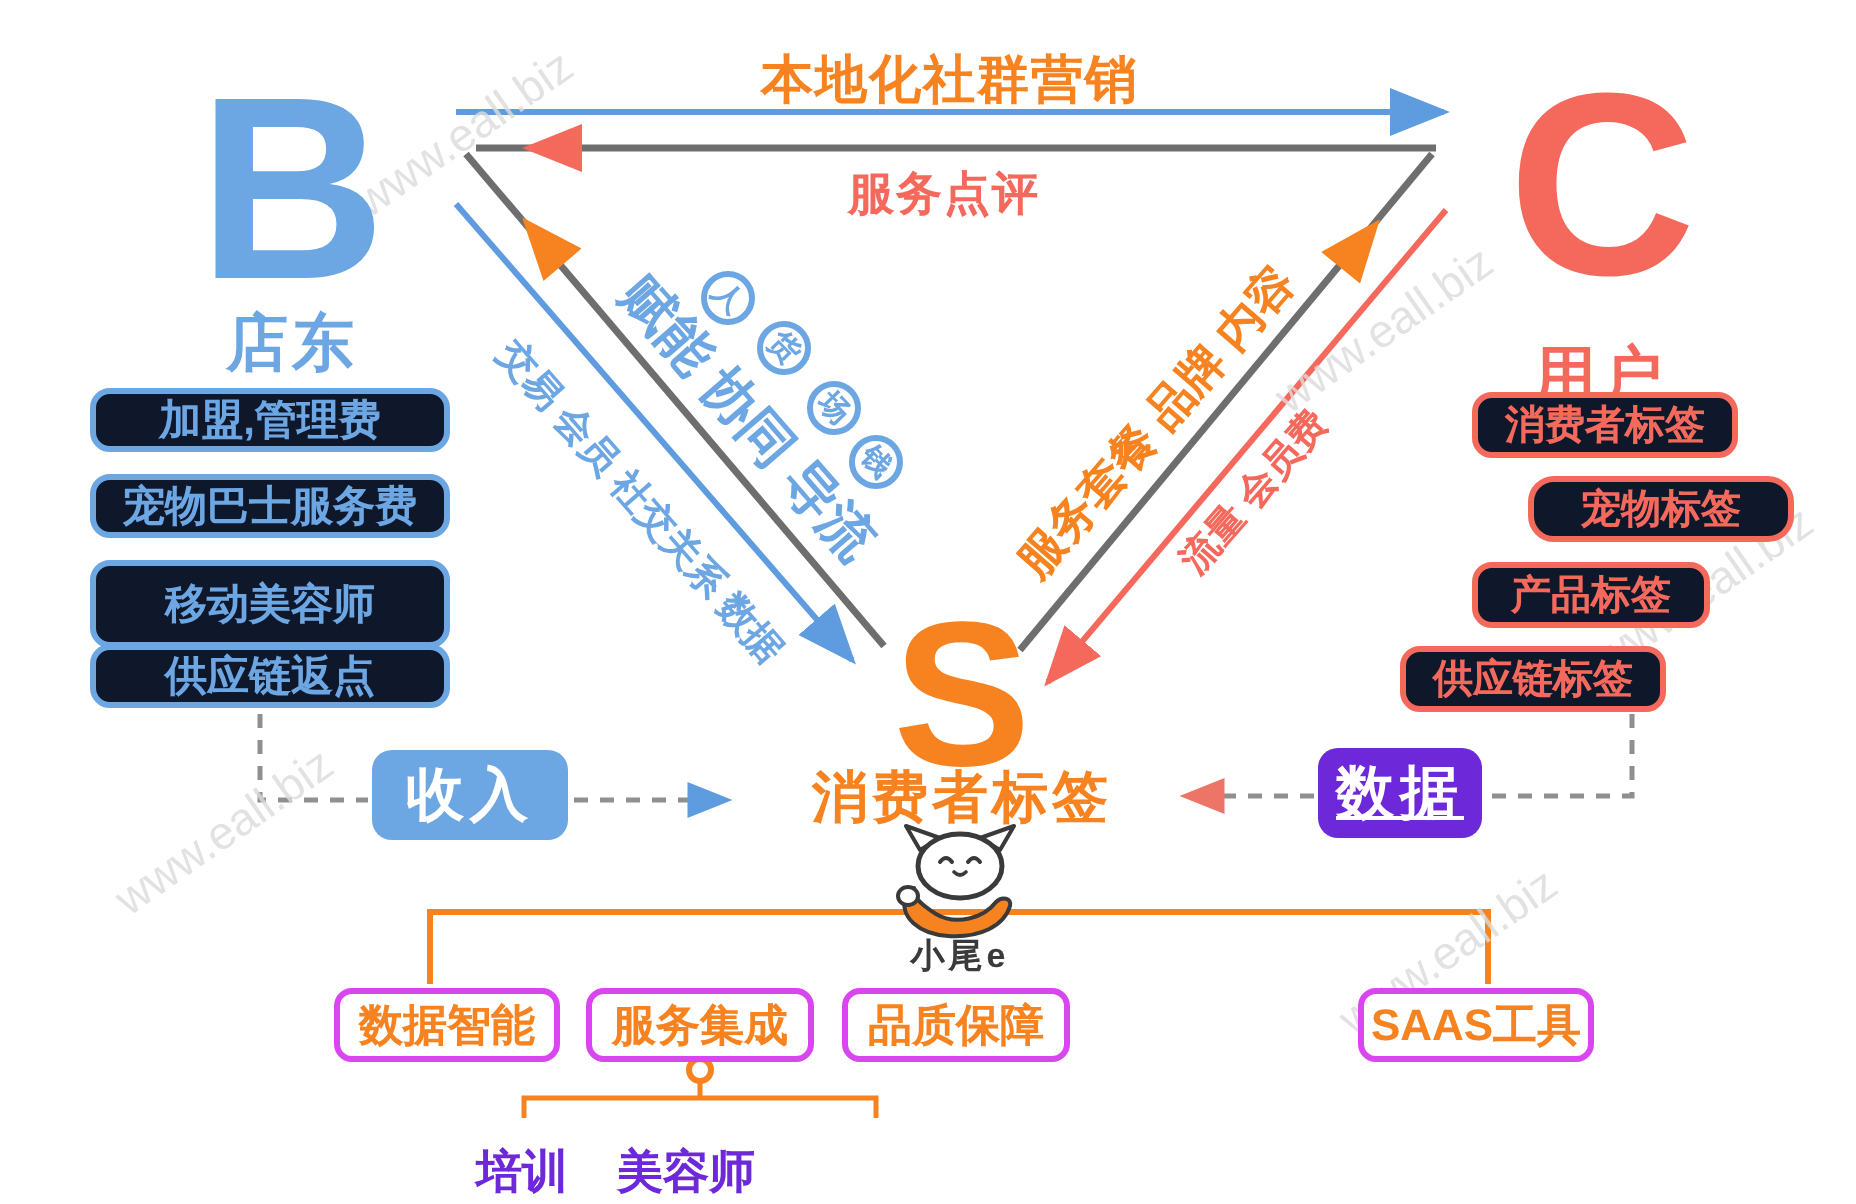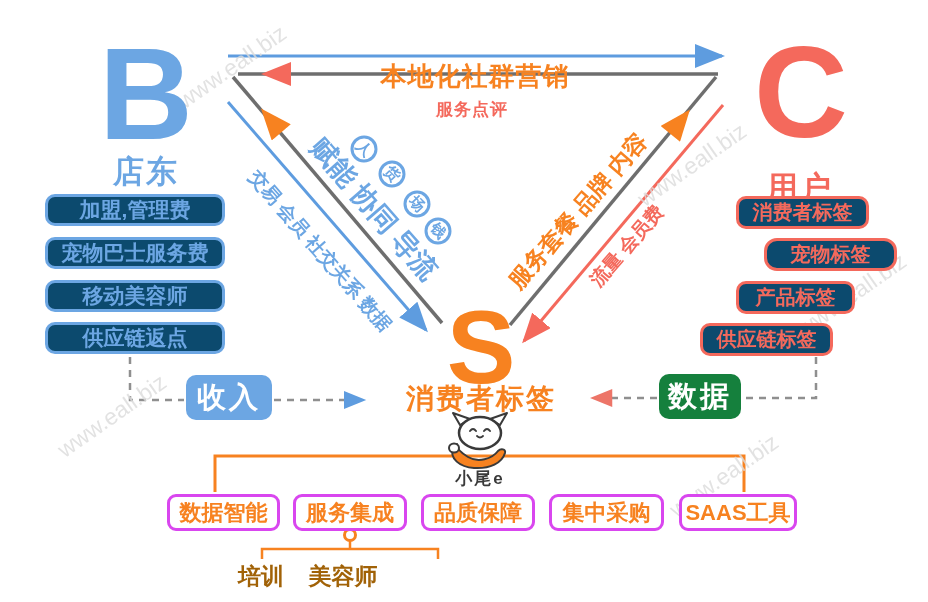--- a/index.html
+++ b/index.html
@@ -13,40 +13,40 @@
   
   .wm{color:#dcdcdc;opacity:.8;font-size:23px;transform:translate(-50%,-50%) rotate(-35deg);white-space:nowrap;}
   
   .big-letter{font-weight:bold;line-height:1;}
   .b-blue{color:#6CA6E3;}
   .c-coral{color:#F4695C;}
   .s-orange{color:#F78220;}
   .node-label{font-weight:bold;font-size:31px;letter-spacing:2px;}
   
   .side-box{display:flex;align-items:center;justify-content:center;
-    border-radius:10px;font-weight:bold;background:#0c4a6e;box-sizing:border-box;}
+    border-radius:10px;font-weight:bold;background:#0f172a;box-sizing:border-box;}
   .blue-box{border:3.5px solid #6CA6E3;color:#6CA6E3;font-size:21px;}
   .coral-box{border:3px solid #F4695C;color:#F4695C;font-size:20px;}
   .orange-box{border:3px solid #d946ef;color:#F78220;font-size:22px;
     display:flex;align-items:center;justify-content:center;border-radius:9px;
     font-weight:bold;background:#fff;box-sizing:border-box;}
   
   .edge-label{font-weight:bold;white-space:nowrap;}
   .rot-l{transform:translate(-50%,-50%) rotate(49deg);}
   .rot-r{transform:translate(-50%,-50%) rotate(-49deg);}
   
   .circ{width:27px;height:27px;border:3px solid #6CA6E3;border-radius:50%;
     color:#6CA6E3;font-weight:bold;font-size:15px;display:flex;align-items:center;justify-content:center;
     background:#fff;transform:translate(-50%,-50%) rotate(46deg);box-sizing:border-box;}
   
   .badge{display:flex;align-items:center;justify-content:center;border-radius:10px;
     color:#fff;font-weight:bold;font-size:29px;letter-spacing:3px;}
   .badge-blue{background:#6CA6E3;}
-  .badge-coral{background:#15803d;}
-  .gray-label{color:#a16207;font-weight:bold;font-size:23px;}
+  .badge-coral{background:#6d28d9;text-decoration:underline;}
+  .gray-label{color:#6d28d9;font-weight:bold;font-size:23px;margin-top:10px;}
   .logo-text{color:#3a3a3a;font-weight:bold;font-size:17px;letter-spacing:2px;}
 </style>
 </head>
 <body>
 
 <div class="canvas">
 
   <svg class="layer" width="928" height="602" viewBox="0 0 928 602">
     <defs>
       <marker id="mBlue" markerUnits="userSpaceOnUse" markerWidth="30" markerHeight="24" viewBox="0 0 10 8" refX="9" refY="4" orient="auto">
@@ -97,63 +97,62 @@
   <div class="abs wm" style="left:232px;top:67px;">www.eall.biz</div>
   <div class="abs wm" style="left:692px;top:165px;">www.eall.biz</div>
   <div class="abs wm" style="left:852px;top:295px;">www.eall.biz</div>
   <div class="abs wm" style="left:112px;top:416px;">www.eall.biz</div>
   <div class="abs wm" style="left:724px;top:476px;">www.eall.biz</div>
 
   <div class="abs ctr big-letter b-blue" style="left:146px;top:94px;font-size:130px;">B</div>
   <div class="abs ctr node-label b-blue" style="left:146px;top:172px;">店东</div>
   <div class="abs side-box blue-box" style="left:45px;top:194px;width:180px;height:32px;">加盟,管理费</div>
   <div class="abs side-box blue-box" style="left:45px;top:237px;width:180px;height:32px;text-align:center;">宠物巴士服务费</div>
-  <div class="abs side-box blue-box" style="left:45px;top:280px;width:180px;height:32px;">移动美容师</div>
+  <div class="abs side-box blue-box" style="left:45px;top:280px;width:180px;height:44px;">移动美容师</div>
   <div class="abs side-box blue-box" style="left:45px;top:322px;width:180px;height:32px;">供应链返点</div>
 
   <div class="abs ctr big-letter c-coral" style="left:801px;top:92px;font-size:130px;">C</div>
   <div class="abs ctr node-label c-coral" style="left:800px;top:188px;">用户</div>
   <div class="abs side-box coral-box" style="left:736px;top:196px;width:133px;height:33px;">消费者标签</div>
   <div class="abs side-box coral-box" style="left:764px;top:238px;width:133px;height:33px;border-radius:13px;">宠物标签</div>
   <div class="abs side-box coral-box" style="left:736px;top:281px;width:119px;height:33px;">产品标签</div>
   <div class="abs side-box coral-box" style="left:700px;top:323px;width:133px;height:33px;">供应链标签</div>
 
-  <div class="abs ctr edge-label s-orange" style="left:475px;top:40px;font-size:26px;letter-spacing:1px;margin-top:36px;">本地化社群营销</div>
-  <div class="abs ctr edge-label c-coral" style="left:472px;top:97px;font-size:17px;letter-spacing:1px;margin-top:12px;">服务点评</div>
+  <div class="abs ctr edge-label s-orange" style="left:475px;top:40px;font-size:26px;letter-spacing:1px;">本地化社群营销</div>
+  <div class="abs ctr edge-label c-coral" style="left:472px;top:97px;font-size:23px;letter-spacing:1px;">服务点评</div>
 
   <div class="abs edge-label b-blue rot-l" style="left:320px;top:251px;font-size:19px;">交易 会员 社交关系 数据</div>
   <div class="abs edge-label b-blue rot-l" style="left:374px;top:209px;font-size:27px;">赋能 协同 导流</div>
   <div class="abs circ" style="left:364px;top:149px;">人</div>
   <div class="abs circ" style="left:392px;top:174px;">货</div>
   <div class="abs circ" style="left:417px;top:204px;">场</div>
   <div class="abs circ" style="left:438px;top:231px;">钱</div>
 
   <div class="abs edge-label s-orange rot-r" style="left:578px;top:211px;font-size:23px;">服务套餐 品牌 内容</div>
   <div class="abs edge-label c-coral rot-r" style="left:627px;top:246px;font-size:19px;">流量 会员费</div>
 
   <div class="abs ctr big-letter s-orange" style="left:481px;top:347px;font-size:103px;">S</div>
   <div class="abs ctr edge-label s-orange" style="left:481px;top:399px;font-size:28px;letter-spacing:2px;">消费者标签</div>
 
-  <div class="abs badge badge-blue" style="left:186px;top:375px;width:86px;height:45px;">收入</div>
+  <div class="abs badge badge-blue" style="left:186px;top:375px;width:98px;height:45px;">收入</div>
   <div class="abs badge badge-coral" style="left:659px;top:374px;width:82px;height:45px;">数据</div>
 
   <svg class="abs" style="left:443px;top:412px;" width="74" height="58" viewBox="0 0 74 58">
     <path d="M17,13 L10,1 L27,7 Z" fill="#fff" stroke="#3a3a3a" stroke-width="2" stroke-linejoin="round"></path>
     <path d="M57,13 L64,1 L47,7 Z" fill="#fff" stroke="#3a3a3a" stroke-width="2" stroke-linejoin="round"></path>
     <ellipse cx="37" cy="21" rx="21" ry="16" fill="#fff" stroke="#3a3a3a" stroke-width="2.5"></ellipse>
     <path d="M27,19 Q30,15 33,19" stroke="#3a3a3a" stroke-width="2" fill="none" stroke-linecap="round"></path>
     <path d="M41,19 Q44,15 47,19" stroke="#3a3a3a" stroke-width="2" fill="none" stroke-linecap="round"></path>
     <path d="M34,24 Q37,27 40,24" stroke="#3a3a3a" stroke-width="1.8" fill="none" stroke-linecap="round"></path>
     <path d="M10,35 C6,47 17,55 31,56 C47,57 59,51 62,41 C63,37 58,36 55,39 C49,47 35,51 25,45 C17,40 13,36 14,32 Z" fill="#F78220" stroke="#3a3a3a" stroke-width="2" stroke-linejoin="round"></path>
     <ellipse cx="11" cy="36" rx="5" ry="4.5" fill="#fff" stroke="#3a3a3a" stroke-width="2"></ellipse>
   </svg>
   <div class="abs ctr logo-text" style="left:480px;top:478px;">小尾e</div>
 
   <div class="abs orange-box" style="left:167px;top:494px;width:113px;height:37px;">数据智能</div>
   <div class="abs orange-box" style="left:293px;top:494px;width:114px;height:37px;">服务集成</div>
   <div class="abs orange-box" style="left:421px;top:494px;width:114px;height:37px;">品质保障</div>
-  <div class="abs orange-box" style="left:549px;top:494px;width:115px;height:37px;">集中采购</div>
   <div class="abs orange-box" style="left:679px;top:494px;width:118px;height:37px;">SAAS工具</div>
 
   <div class="abs ctr gray-label" style="left:261px;top:576px;">培训</div>
   <div class="abs ctr gray-label" style="left:343px;top:576px;">美容师</div>
 
 </div>
 
 </body></html>

